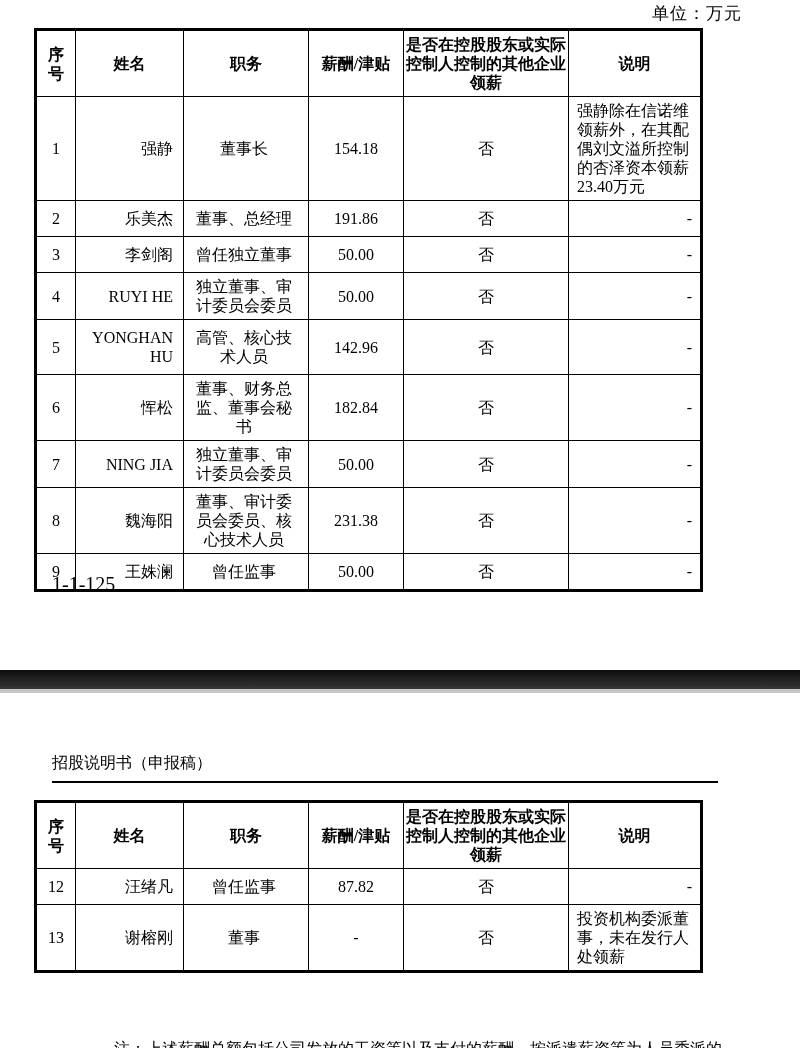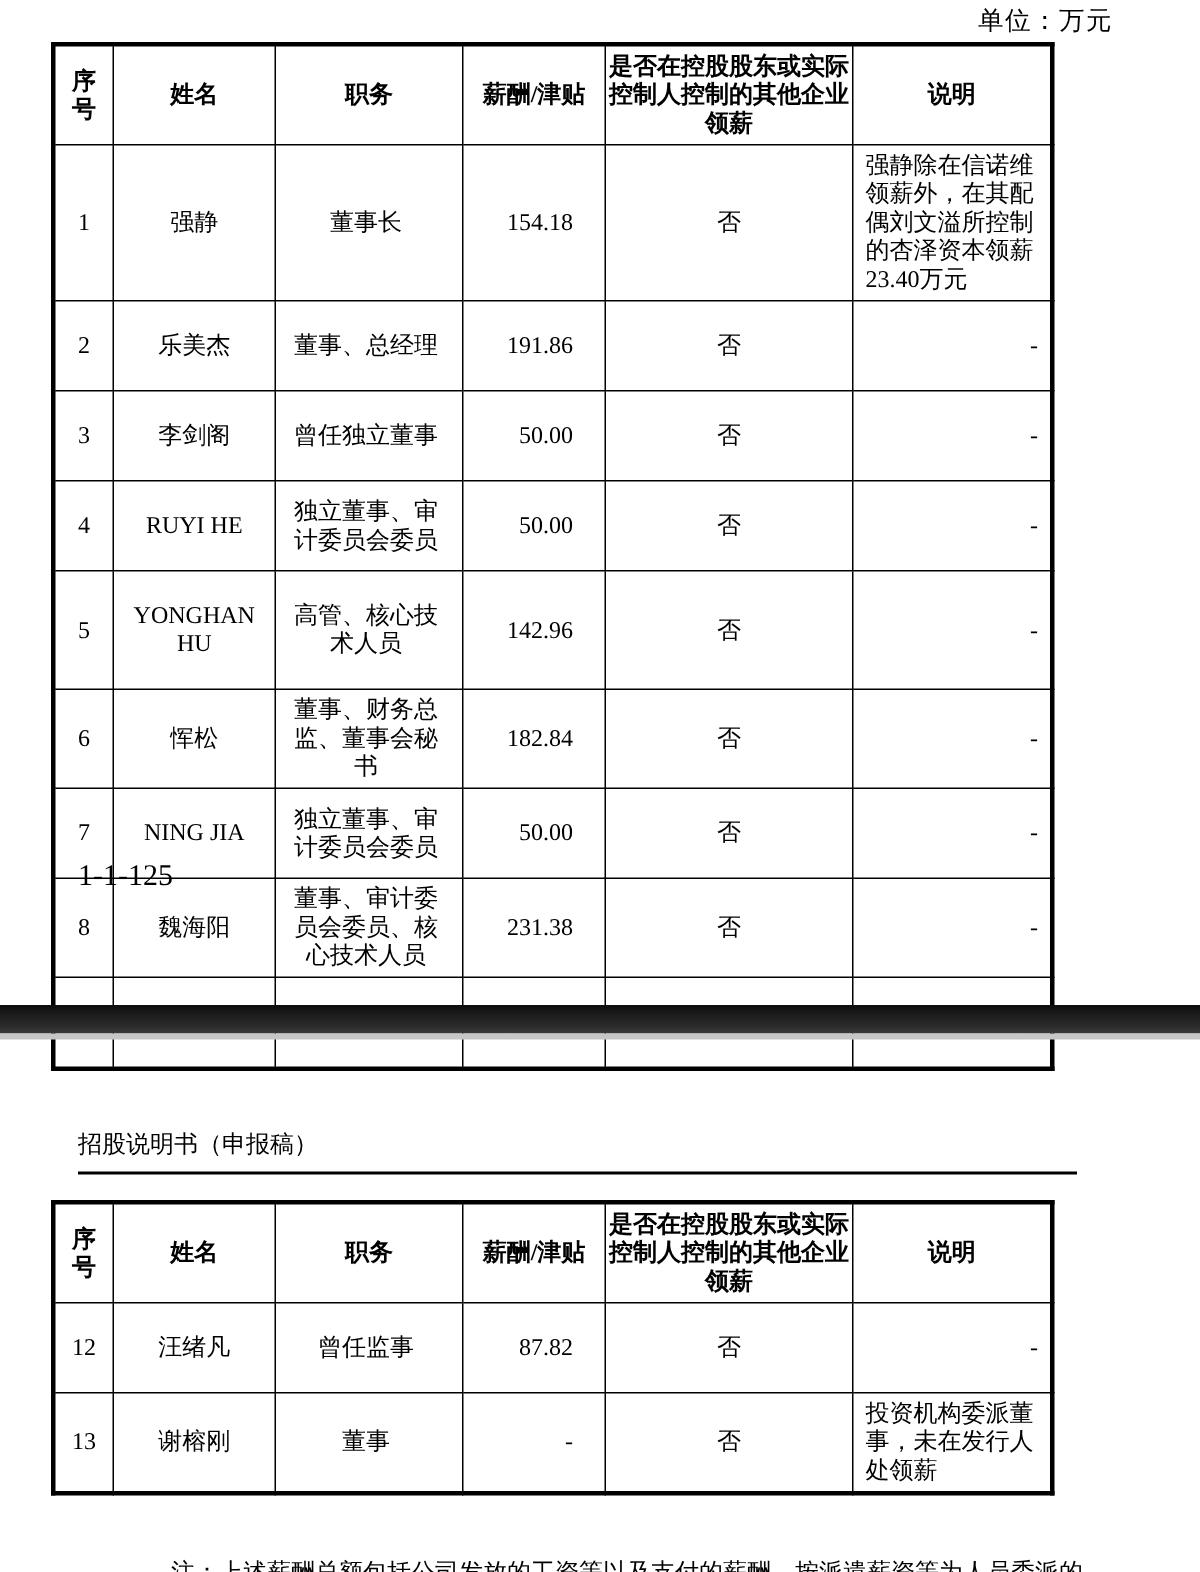--- a/index.html
+++ b/index.html
@@ -29,23 +29,23 @@
     vertical-align: middle;
     padding: 4px;
     word-break: normal;
     overflow-wrap: break-word;
   }
   .comp-table th {
     font-weight: bold; text-align: center; padding: 4px 2px;
   }
   .comp-table th:nth-child(1) { padding: 4px 7px; }
   tbody td:nth-child(1) { text-align: center; }
-  tbody td:nth-child(2) { text-align: center; padding: 20px 10px; }
+  tbody td:nth-child(2) { text-align: right; padding: 8px 10px; }
   tbody td:nth-child(3) { text-align: center; padding: 4px 12px 4px 8px; }
-  tbody td:nth-child(4) { text-align: right; padding-right: 21px; }
+  tbody td:nth-child(4) { text-align: center; padding-right: 4px; }
   tbody td:nth-child(5) { text-align: center; }
   tbody td:nth-child(6) { text-align: center; padding: 4px 8px; margin-left: 48px; }
   tbody td.dash { text-align: right; }
   tbody td.note-text { text-align: left; }
   .page-number {
     position: absolute; top: 573px; left: 52px; width: 666px;
     text-align: left; font-size: 20px;
   }
   .page-break-bar {
     position: absolute; top: 670px; left: 0; width: 800px; height: 23px;

